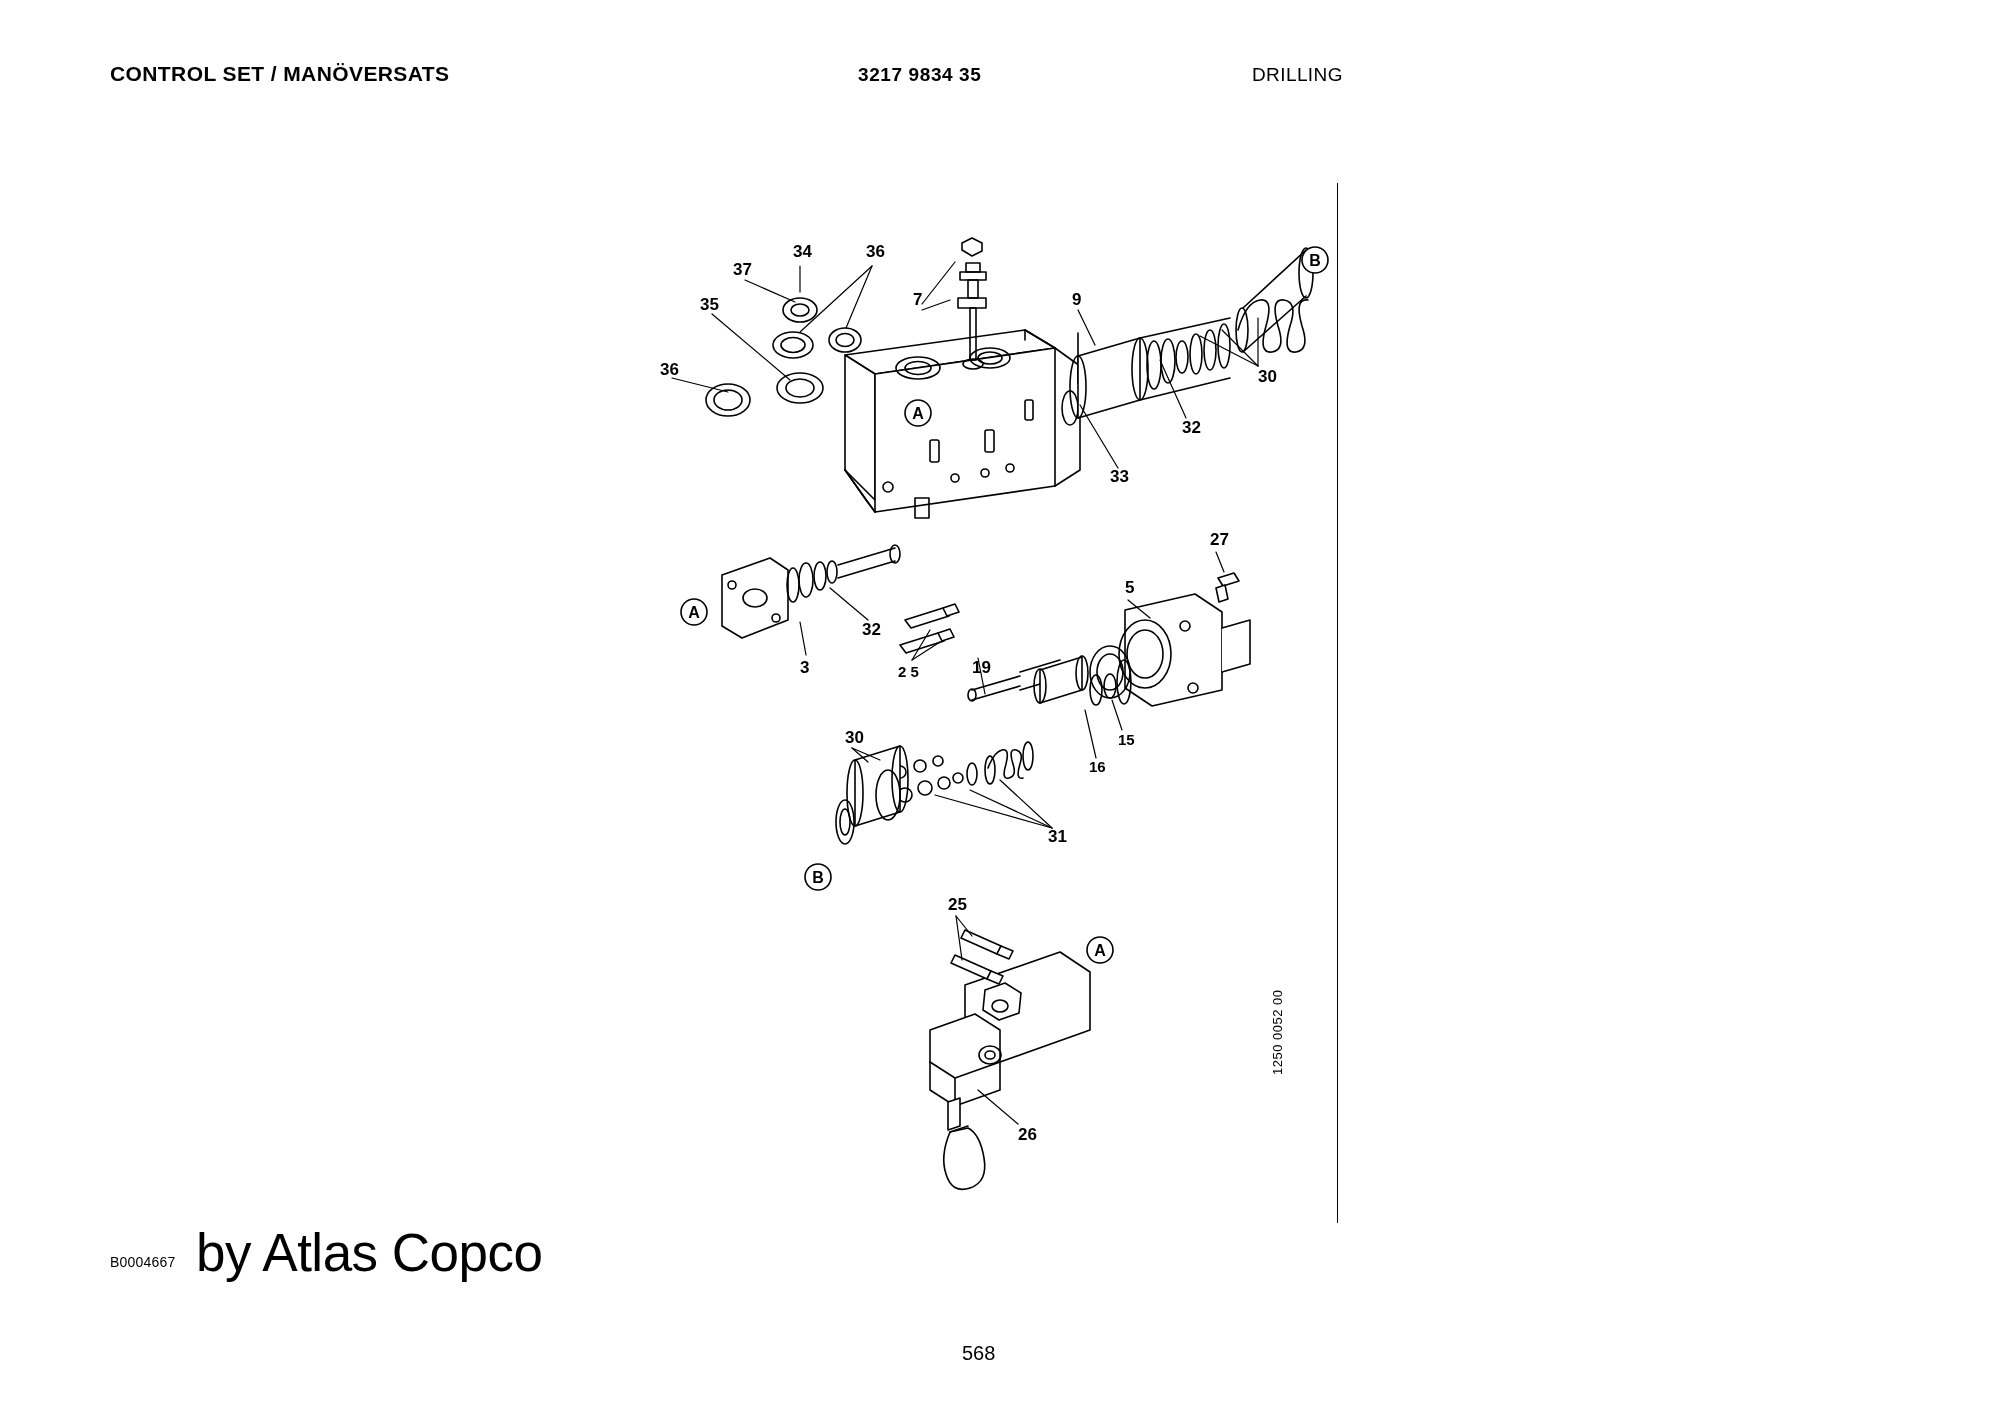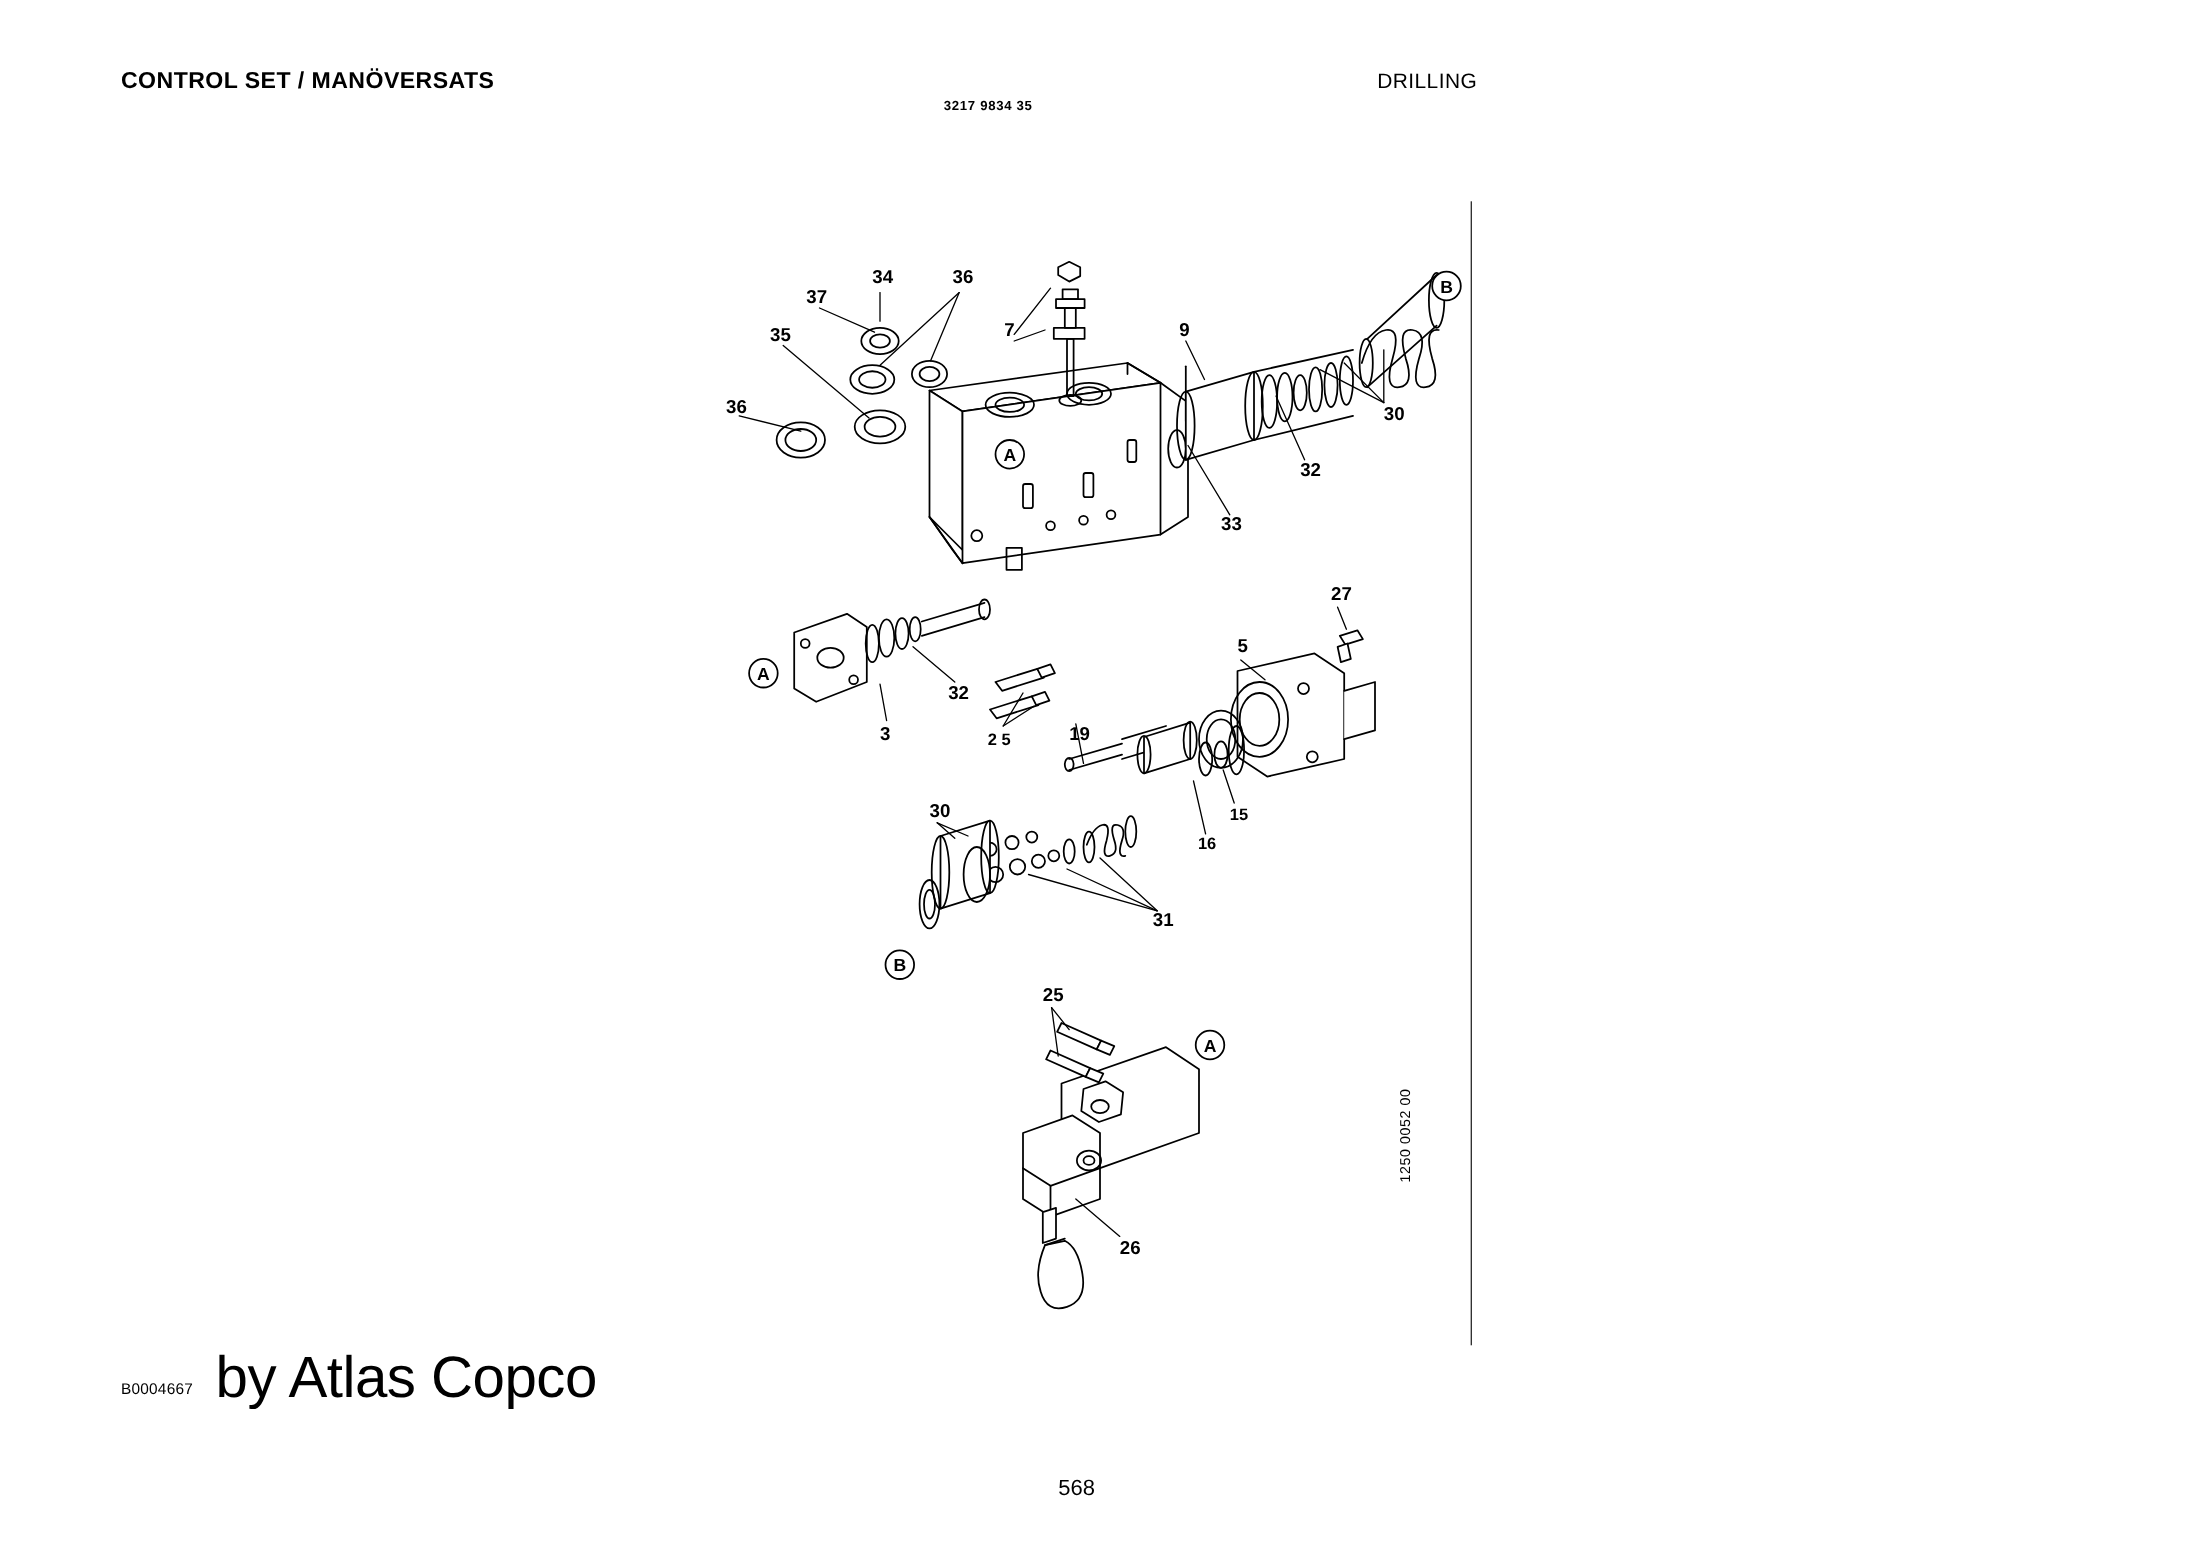--- a/index.html
+++ b/index.html
@@ -26,24 +26,23 @@
     left: 110px;
     top: 62px;
     font-size: 21px;
     font-weight: bold;
     letter-spacing: 0.4px;
   }
   .hdr-center {
     position: absolute;
     left: 858px;
     top: 64px;
-    font-size: 12px;
+    font-size: 19px;
     font-weight: bold;
     letter-spacing: 0.6px;
-    margin-top: 25px;
   }
   .hdr-right {
     position: absolute;
     left: 1252px;
     top: 64px;
     font-size: 19px;
     letter-spacing: 0.4px;
   }
 
   

